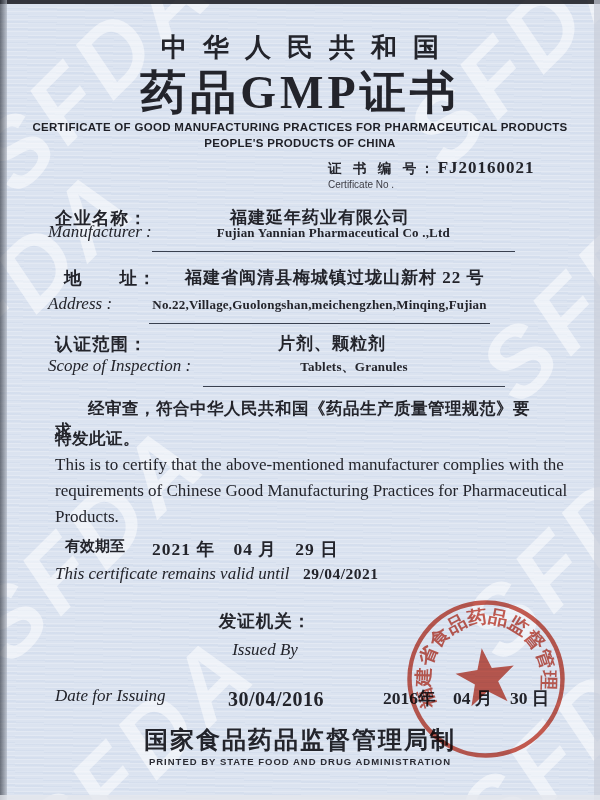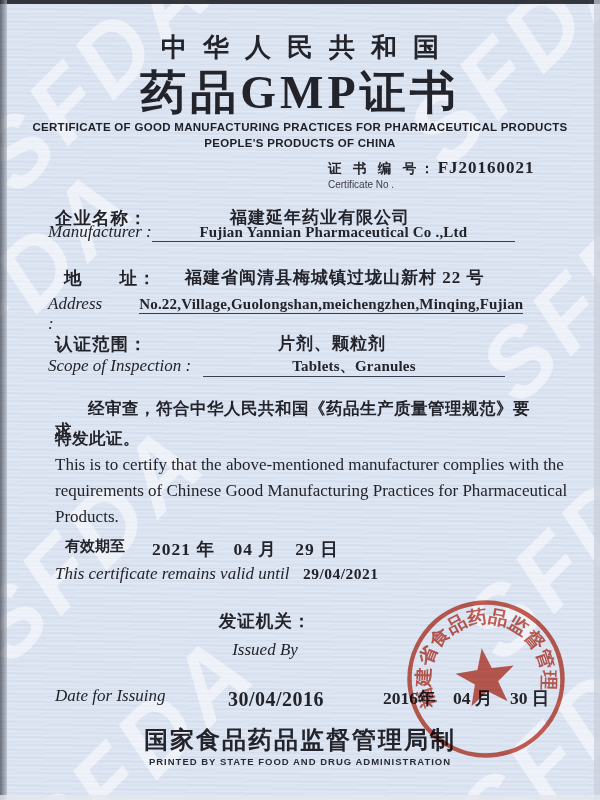--- a/index.html
+++ b/index.html
@@ -80,22 +80,22 @@
   }
 
   
   .lbl-cn{font-size:17.5px;font-weight:bold;letter-spacing:1px;}
   .val-cn{font-size:17px;font-weight:600;letter-spacing:1px;}
   .lbl-en{font-style:italic;font-size:17px;}
   .row-en{display:flex;align-items:baseline;}
   .uline{
     flex:1;border-bottom:1.5px solid #39404f;
     text-align:center;
-    font-size:15px;font-weight:bold;letter-spacing:.2px;
-    padding-bottom:0;
+    font-size:13px;font-weight:bold;letter-spacing:.2px;
+    padding-bottom:10px;
   }
   .r-manu-cn{top:206px;left:55px;}
   .v-manu-cn{top:206px;left:230px;}
   .r-manu-en{top:222px;left:48px;right:85px;}
   .r-addr-cn{top:266px;left:55px;margin-left:9px;}
   .v-addr-cn{top:266px;left:185px;}
   .r-addr-en{top:294px;left:48px;right:110px;gap:37px;}
   .r-scope-cn{top:332px;left:55px;}
   .v-scope-cn{top:332px;left:278px;}
   .r-scope-en{top:356px;left:48px;right:95px;gap:12px;}

